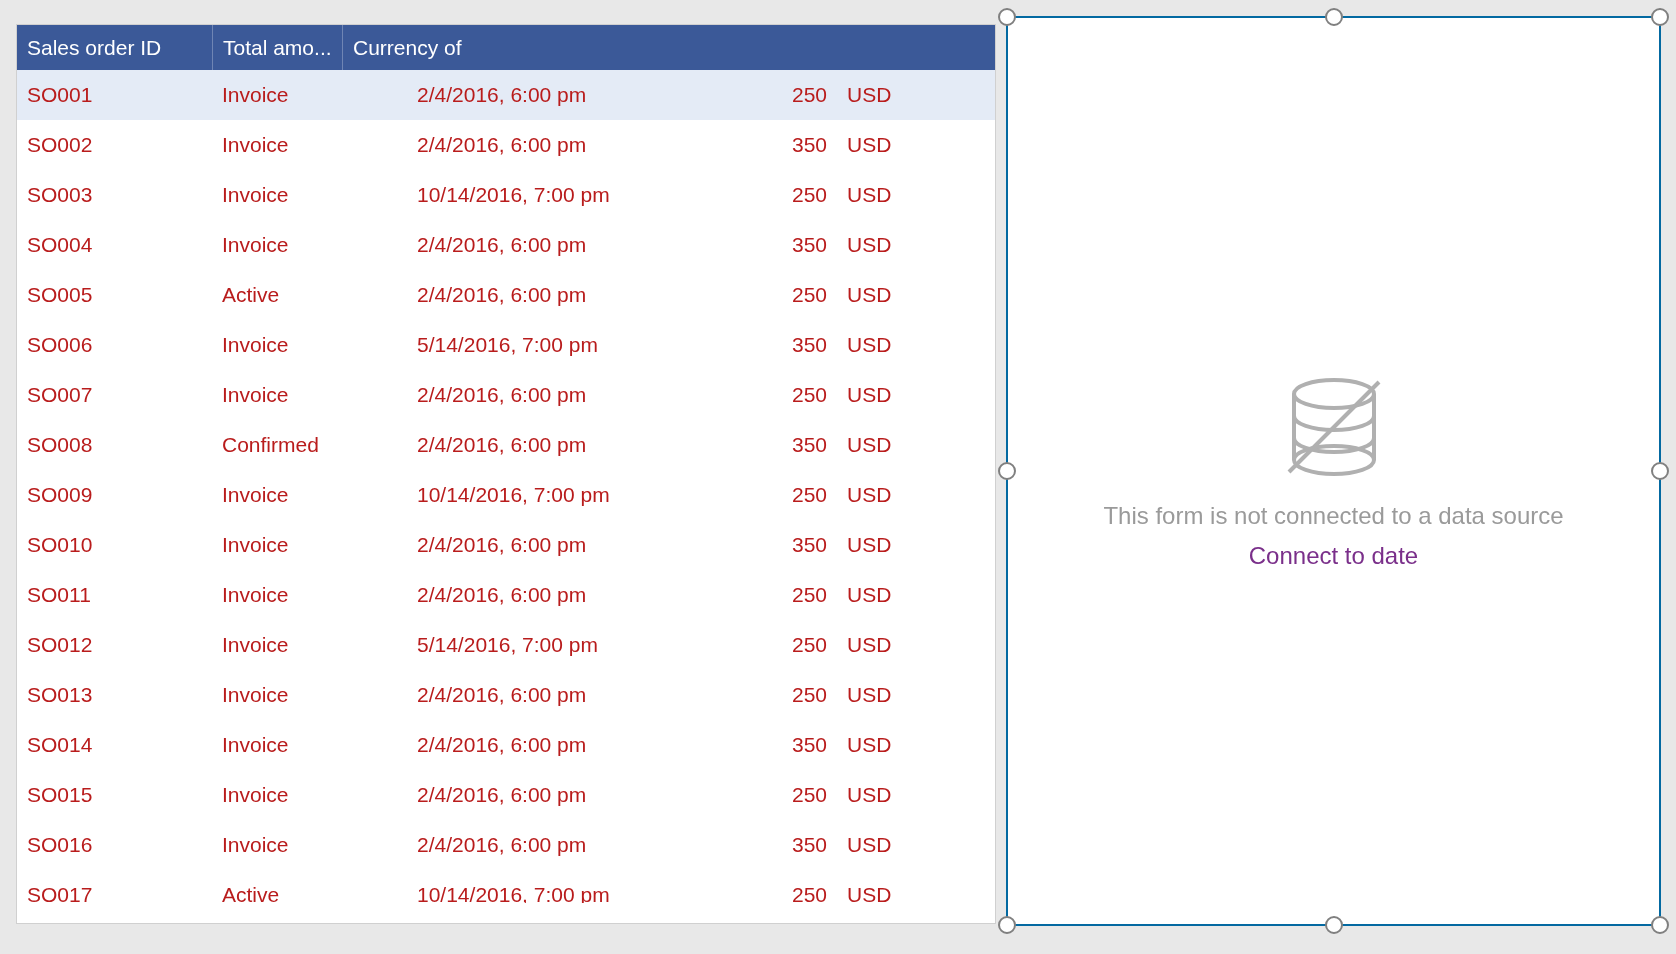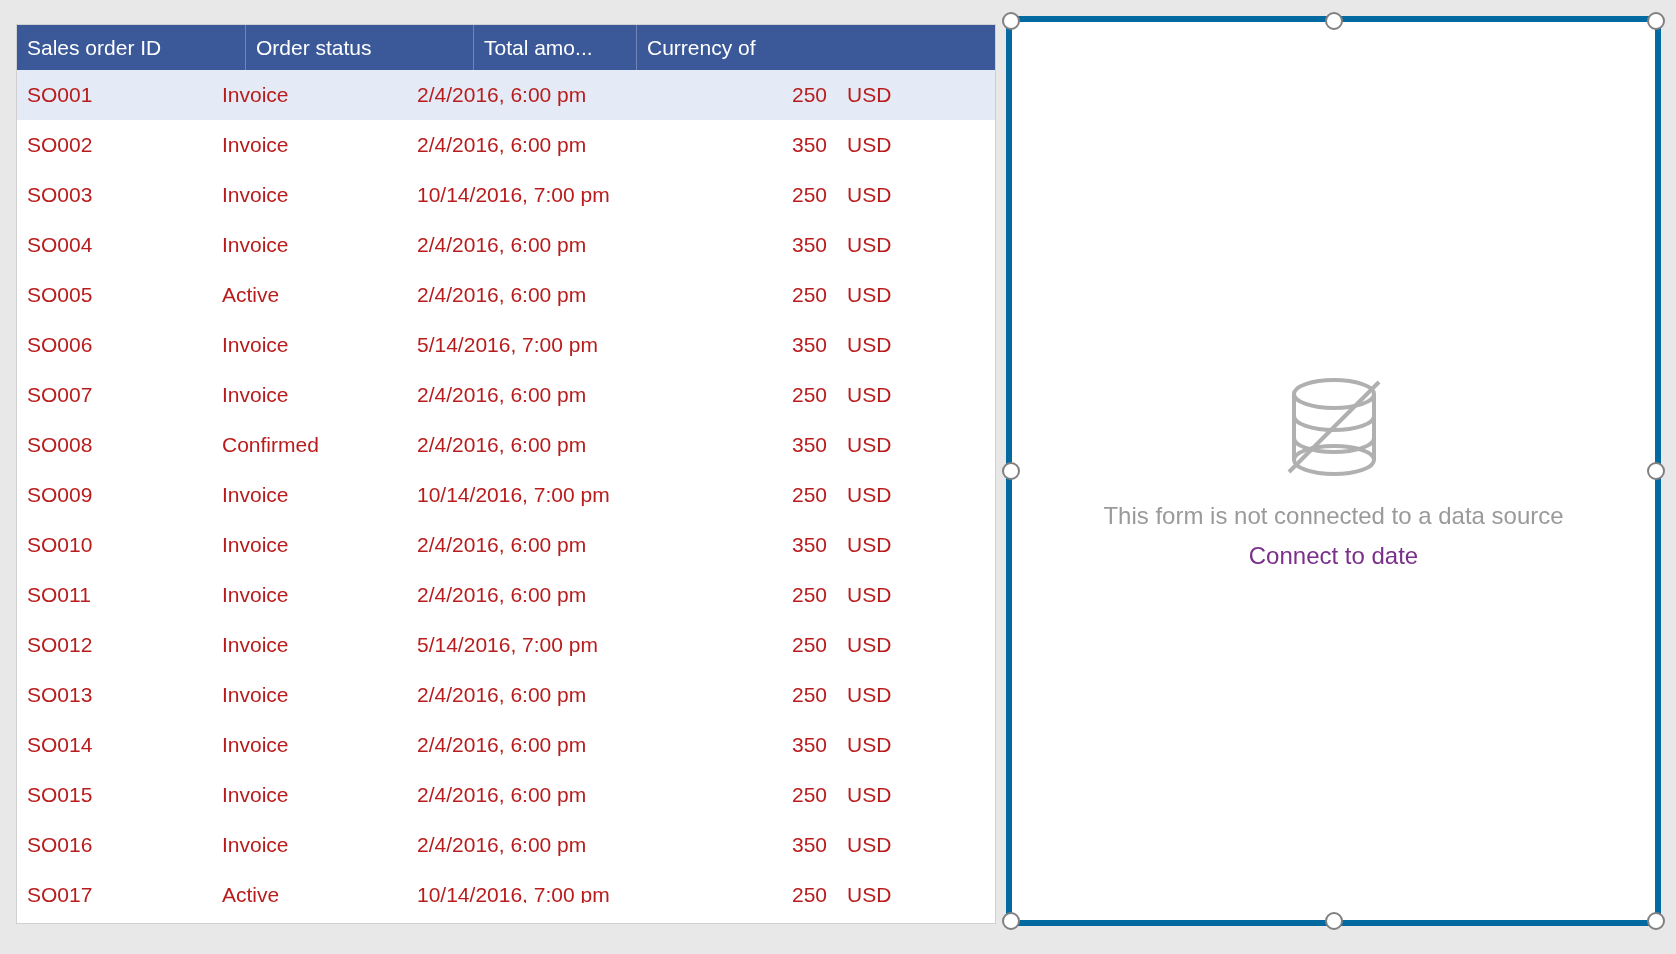--- a/index.html
+++ b/index.html
@@ -85,21 +85,21 @@
   ::-webkit-scrollbar-button { background: #f0f0f0; height: 16px; width: 16px; }
 
   
   .form-panel {
     position: absolute;
     left: 1006px;
     top: 16px;
     width: 655px;
     height: 910px;
     background: #ffffff;
-    border: 6px solid #0369a1;
+    border: 2px solid #0369a1;
     display: flex;
     flex-direction: column;
     align-items: center;
     justify-content: center;
     text-align: center;
   }
   .form-placeholder {
     display: flex;
     flex-direction: column;
     align-items: center;
@@ -151,31 +151,30 @@
   .table-header { background: #3b5998; }
   .table-header { background: #3c5a99; }
   .table-header { background: #3b5998; }
   .table-header { background: #3b5a99; }
   .table-header { background: #3b5998; }
   
   .table-header { background: #3b5998; }
   .table-header { background: #3a5a98; }
   .table-header { background: #3b5998; }
   .table-header { background: #3b5998; }
-  .table-header { background: #3b5998; gap: 33px; }
+  .table-header { background: #3b5998; }
   .table-header { background: #3b5998; }
 
 </style>
 </head>
 <body>
 
 <div class="table-panel">
   <div class="table-header">
     <div class="col c-id">Sales order ID</div>
-    <div class="col c-status">Order status</div>
     <div class="col c-amount">Total amo...</div>
     <div class="col c-curr">Currency of T</div>
   </div>
   <div class="table-body" id="table-body">
       <div class="row selected">
         <div class="cell c-id">SO001</div>
         <div class="cell c-status">Invoice</div>
         <div class="cell c-date">2/4/2016, 6:00 pm</div>
         <div class="cell c-amount">250</div>
         <div class="cell c-curr">USD</div>

